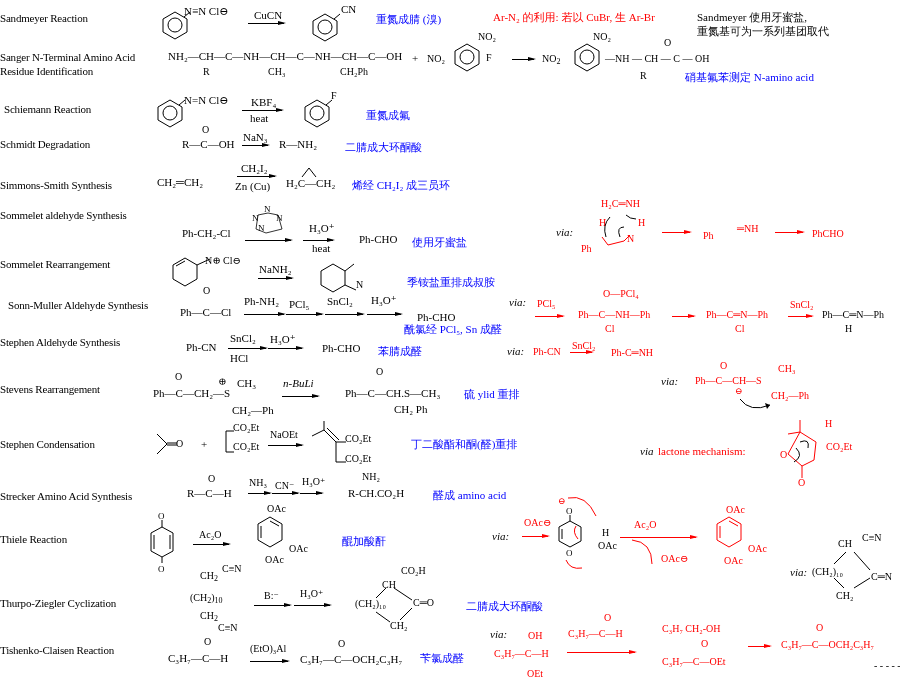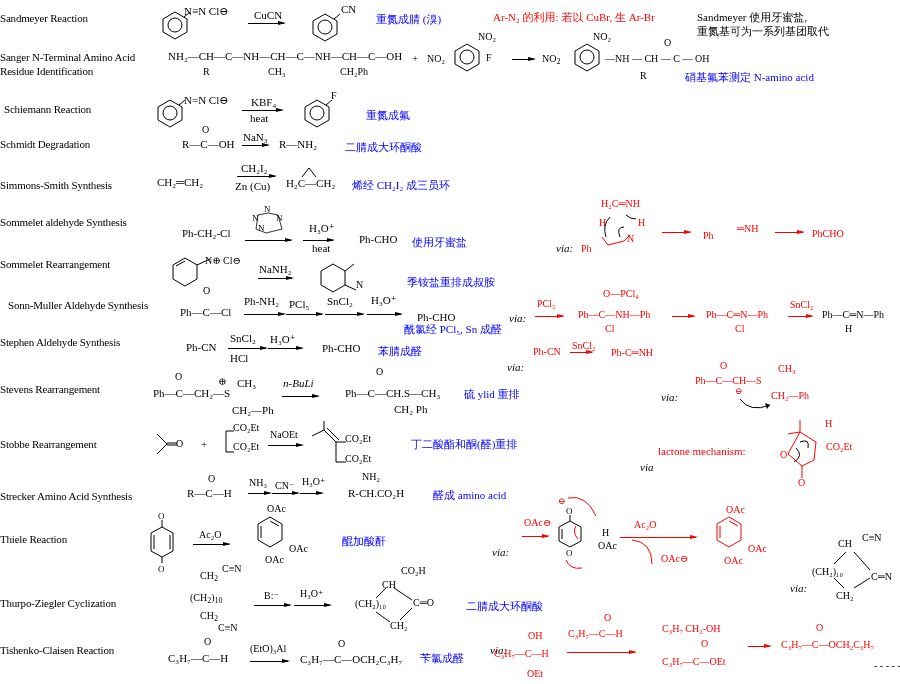--- a/index.html
+++ b/index.html
@@ -4,45 +4,45 @@
 <style>
   html, body { margin:0; padding:0; background:#ffffff; }
   body { width:900px; height:684px; position:relative; overflow:hidden;
          font-family:"Liberation Serif","DejaVu Serif",serif; color:#000; }
   .abs { position:absolute; white-space:nowrap; }
   .name { font-size:11px; letter-spacing:-0.2px; }
   .chem { font-size:11px; }
   .sm { font-size:10px; }
   .blue { color:#0000ff; font-size:11px; }
   .red { color:#ff0000; }
-  .via { font-style:italic; font-size:11px;margin-top:16px; }
+  .via { font-style:italic; font-size:11px; }
   .arrow { position:absolute; height:1px; background:#000; }
   .arrow::after { content:""; position:absolute; right:-2px; top:-2px;
                   border-left:8px solid currentColor; border-top:2.5px solid transparent;
                   border-bottom:2.5px solid transparent; }
   .arrow.k { color:#000; background:#000; }
   .arrow.r { color:#ff0000; background:#ff0000; }
   svg { position:absolute; overflow:visible; }
   sub { font-size:8px; vertical-align:-2px; line-height:0; }
 </style>
 </head>
 <body>
 
 <div class="abs name" style="left:0;top:12px">Sandmeyer Reaction</div>
 <div class="abs name" style="left:0;top:51px">Sanger N-Terminal Amino Acid</div>
 <div class="abs name" style="left:0;top:65px">Residue Identification</div>
 <div class="abs name" style="left:4px;top:103px">Schiemann Reaction</div>
 <div class="abs name" style="left:0;top:138px">Schmidt Degradation</div>
 <div class="abs name" style="left:0;top:179px">Simmons-Smith Synthesis</div>
-<div class="abs name" style="left:0;top:216px">Sommelet aldehyde Synthesis</div>
+<div class="abs name" style="left:0;top:209px">Sommelet aldehyde Synthesis</div>
 <div class="abs name" style="left:0;top:258px">Sommelet Rearrangement</div>
 <div class="abs name" style="left:8px;top:299px">Sonn-Muller Aldehyde Synthesis</div>
 <div class="abs name" style="left:0;top:336px">Stephen Aldehyde Synthesis</div>
 <div class="abs name" style="left:0;top:383px">Stevens Rearrangement</div>
-<div class="abs name" style="left:0;top:438px">Stobbe Rearrangement</div>
+<div class="abs name" style="left:0;top:438px">Stephen Condensation</div>
 <div class="abs name" style="left:0;top:490px">Strecker Amino Acid Synthesis</div>
 <div class="abs name" style="left:0;top:533px">Thiele Reaction</div>
 <div class="abs name" style="left:0;top:597px">Thurpo-Ziegler Cyclization</div>
 <div class="abs name" style="left:0;top:644px">Tishenko-Claisen Reaction</div>
 
 <svg style="left:160px;top:10px" width="30" height="30">
     <polygon points="15,2 27,9 27,22 15,29 3,22 3,9" fill="none" stroke="#000"></polygon>
     <circle cx="15" cy="15" r="7" fill="none" stroke="#000"></circle>
     <line x1="24" y1="7" x2="30" y2="2" stroke="#000"></line>
   </svg>

